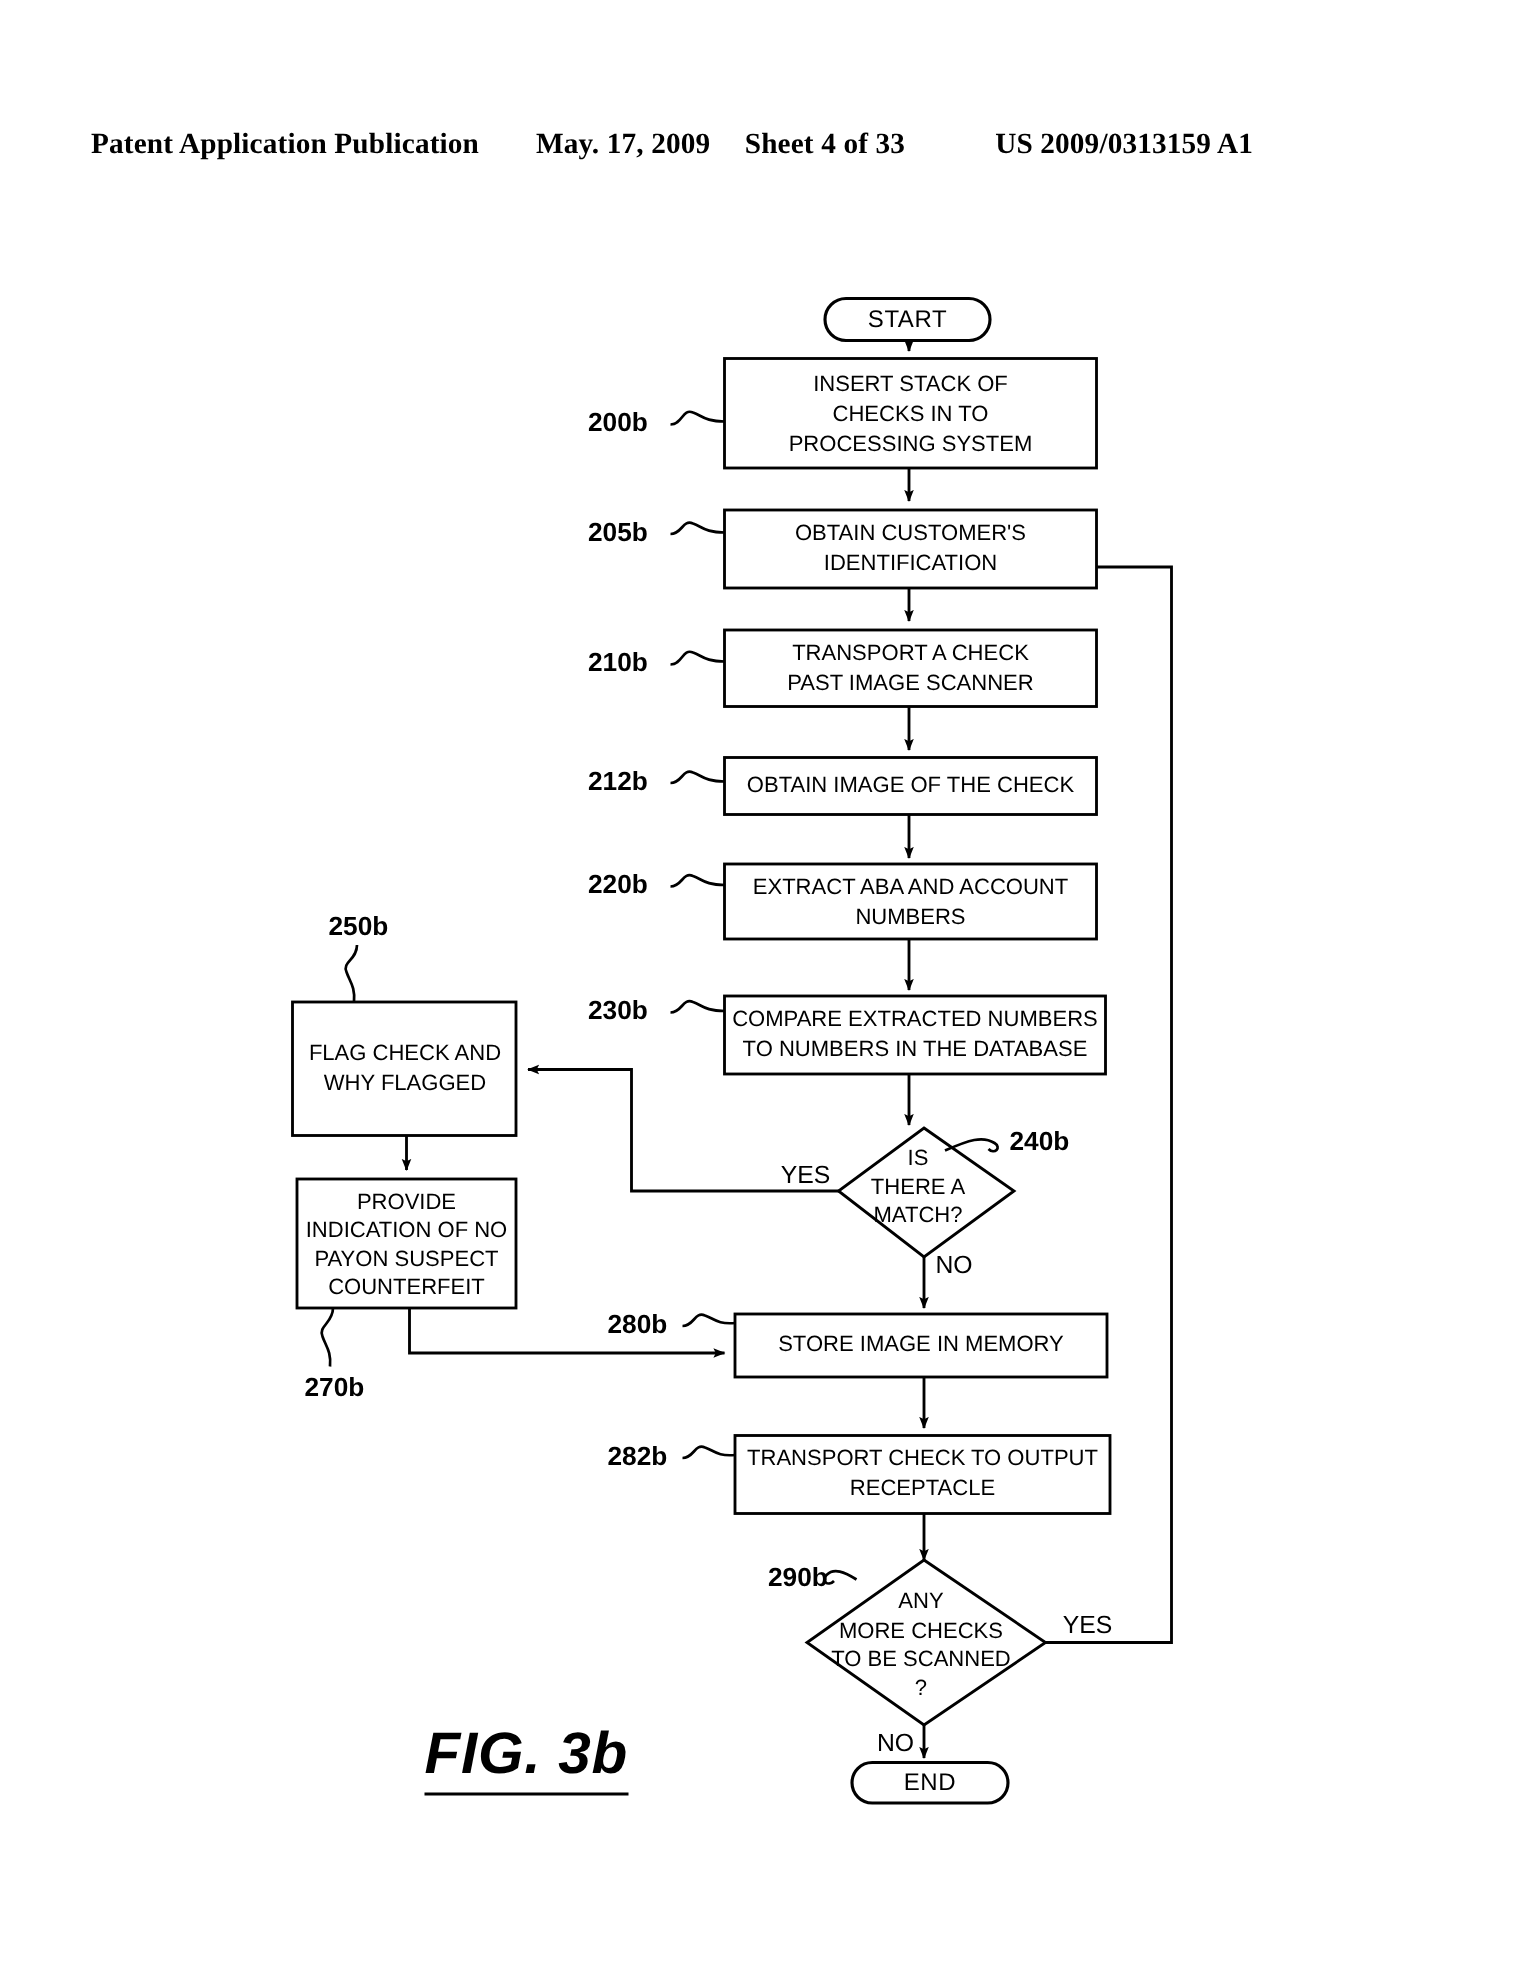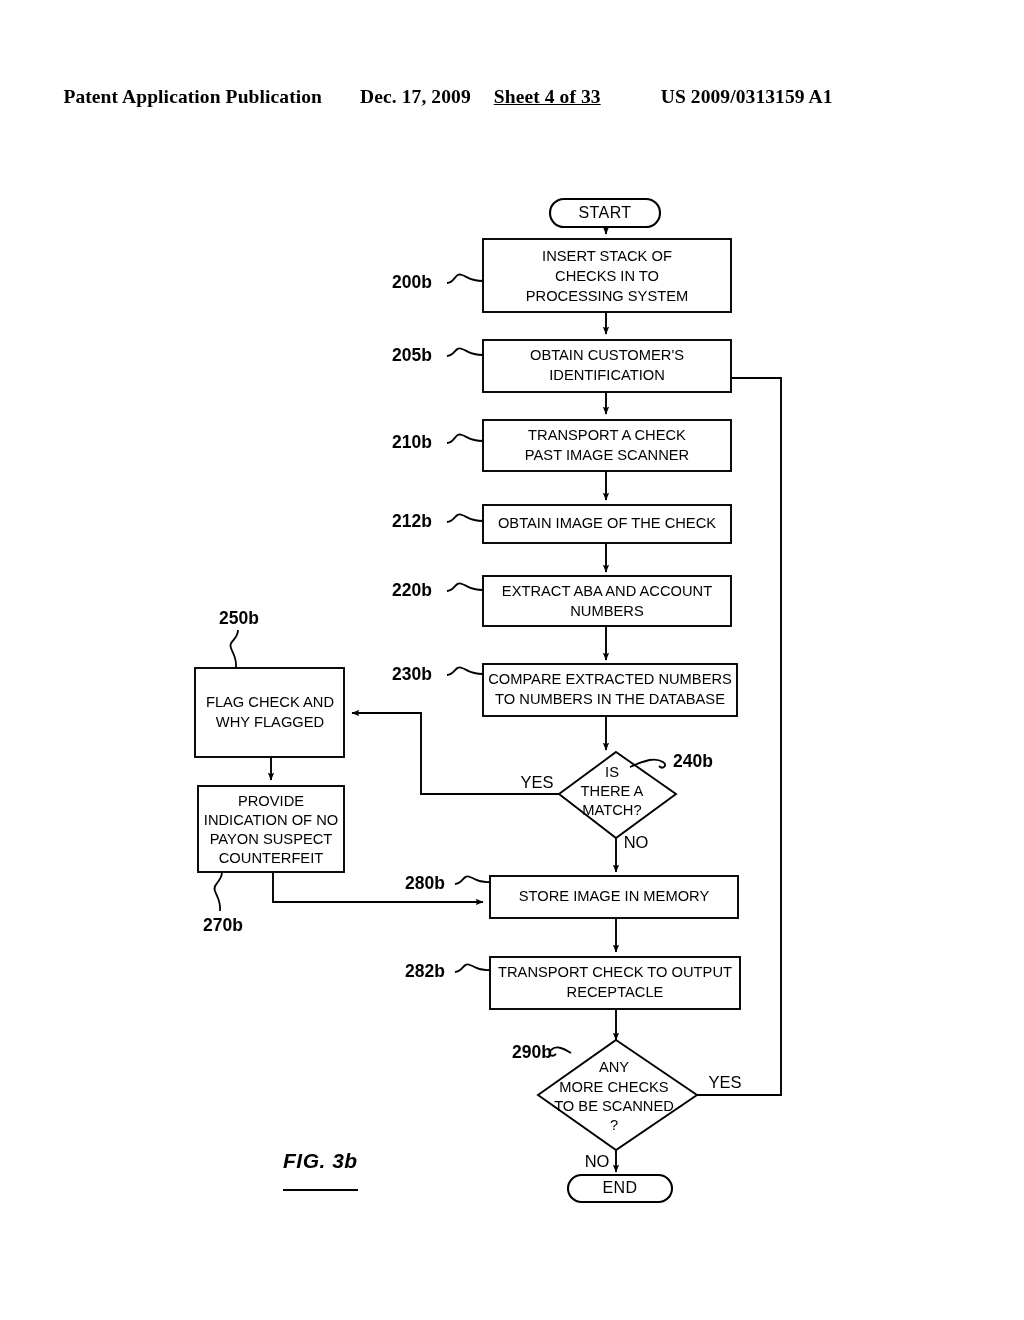--- a/index.html
+++ b/index.html
@@ -26,35 +26,35 @@
     justify-content: center;
     align-items: baseline;
     font-family: "Liberation Serif", serif;
     font-weight: bold;
     font-size: 19.5px;
     letter-spacing: 0.1px;
     white-space: nowrap;
   }
   #patent-header .hdr-pub { }
   #patent-header .hdr-date { margin-left: 38px; }
-  #patent-header .hdr-sheet { margin-left: 23px; text-decoration: underline; }
+  #patent-header .hdr-sheet { margin-left: 23px; }
   #patent-header .hdr-num { margin-left: 60px; }
 
   
   #fig-caption {
     position: absolute;
     left: 283px;
     top: 1150px;
     font-family: "Liberation Sans", sans-serif;
     font-style: italic;
     font-weight: bold;
-    font-size: 21px;
+    font-size: 39px;
     letter-spacing: 0.5px;
     border-bottom: 2.5px solid #000;
-    padding-bottom: 17px;
+    padding-bottom: 4px;
     line-height: 1.05;
   }
 
   
   #flowchart {
     position: absolute;
     left: 0;
     top: 0;
     width: 1024px;
     height: 1320px;
@@ -114,21 +114,21 @@
     fill: none;
     stroke: #000000;
     stroke-width: 1.8;
   }
 </style>
 </head>
 <body>
 
 <div id="patent-header">
   <span class="hdr-pub">Patent Application Publication</span>
-  <span class="hdr-date">Dec. 17, 2009</span>
+  <span class="hdr-date">May. 17, 2009</span>
   <span class="hdr-sheet">Sheet 4 of 33</span>
   <span class="hdr-num">US 2009/0313159 A1</span>
 </div>
 
 <div id="fig-caption">FIG. 3b</div>
 
 <svg id="flowchart" viewBox="0 0 1024 1320">
   <defs>
     <marker id="arrow" markerWidth="9" markerHeight="9" refX="7.4" refY="3.4" orient="auto" markerUnits="userSpaceOnUse">
       <path d="M0,0.2 L8,3.4 L0,6.6 L1.6,3.4 Z" fill="#000"></path>

